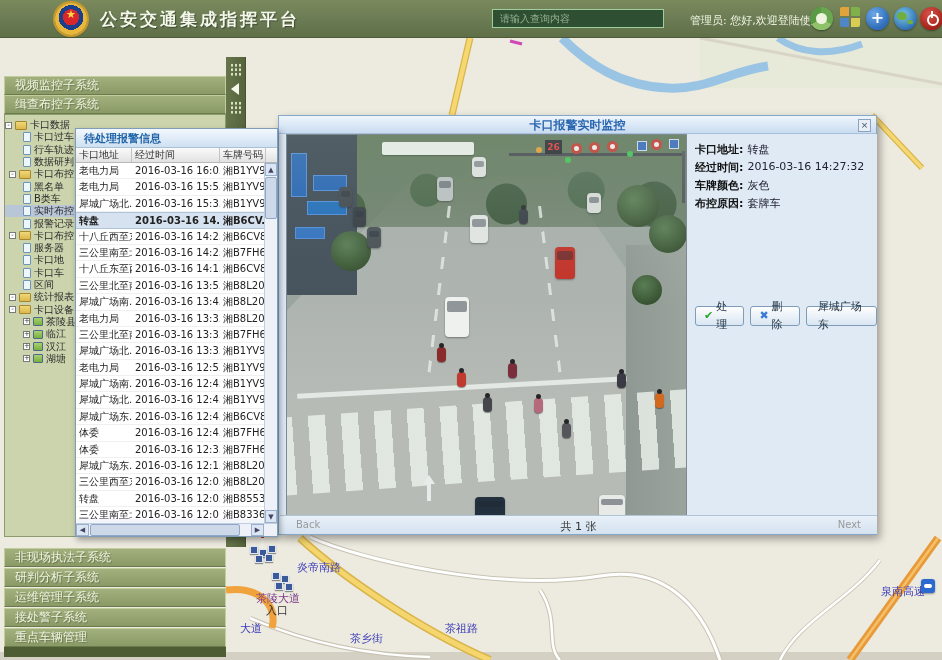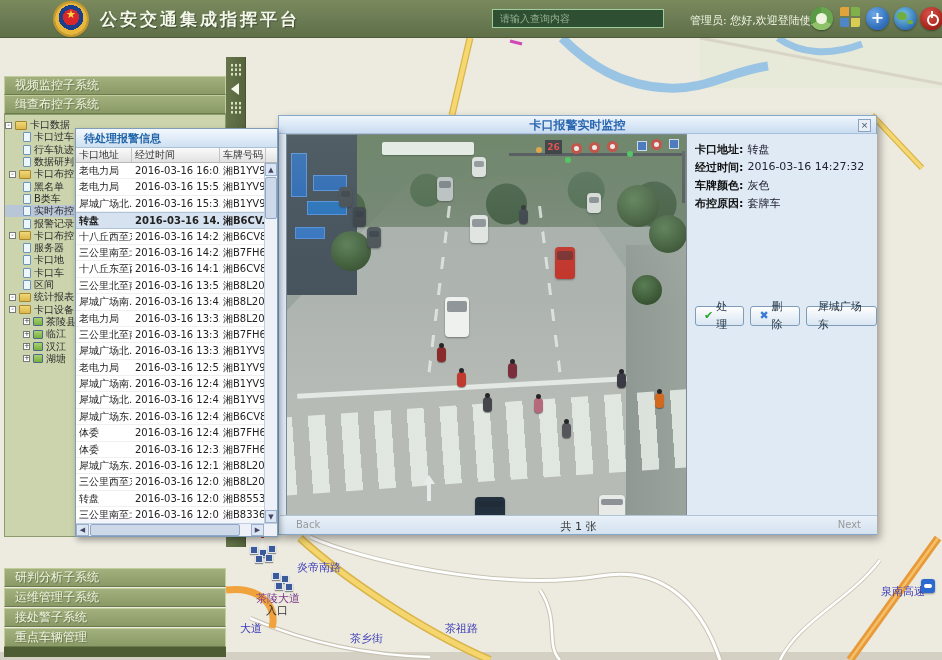--- a/index.html
+++ b/index.html
@@ -335,20 +335,21 @@
   </div>
 
   <div id="handle">
     <div class="dots" style="top:6px"></div>
     <div id="harrow"></div>
     <div class="dots" style="top:44px"></div>
     <div class="dots" style="top:70px"></div>
     <div class="dots" style="top:150px"></div>
   </div>
 
+  <div class="sbar" style="top:548px">非现场执法子系统</div>
   <div class="sbar" style="top:568px">研判分析子系统</div>
   <div class="sbar" style="top:588px">运维管理子系统</div>
   <div class="sbar" style="top:608px">接处警子系统</div>
   <div class="sbar" style="top:628px">重点车辆管理</div>
   <div id="sbfooter"></div>
 
   <div id="monpop">
     <div id="montitle">卡口报警实时监控</div>
     <div id="monclose">×</div>
 

